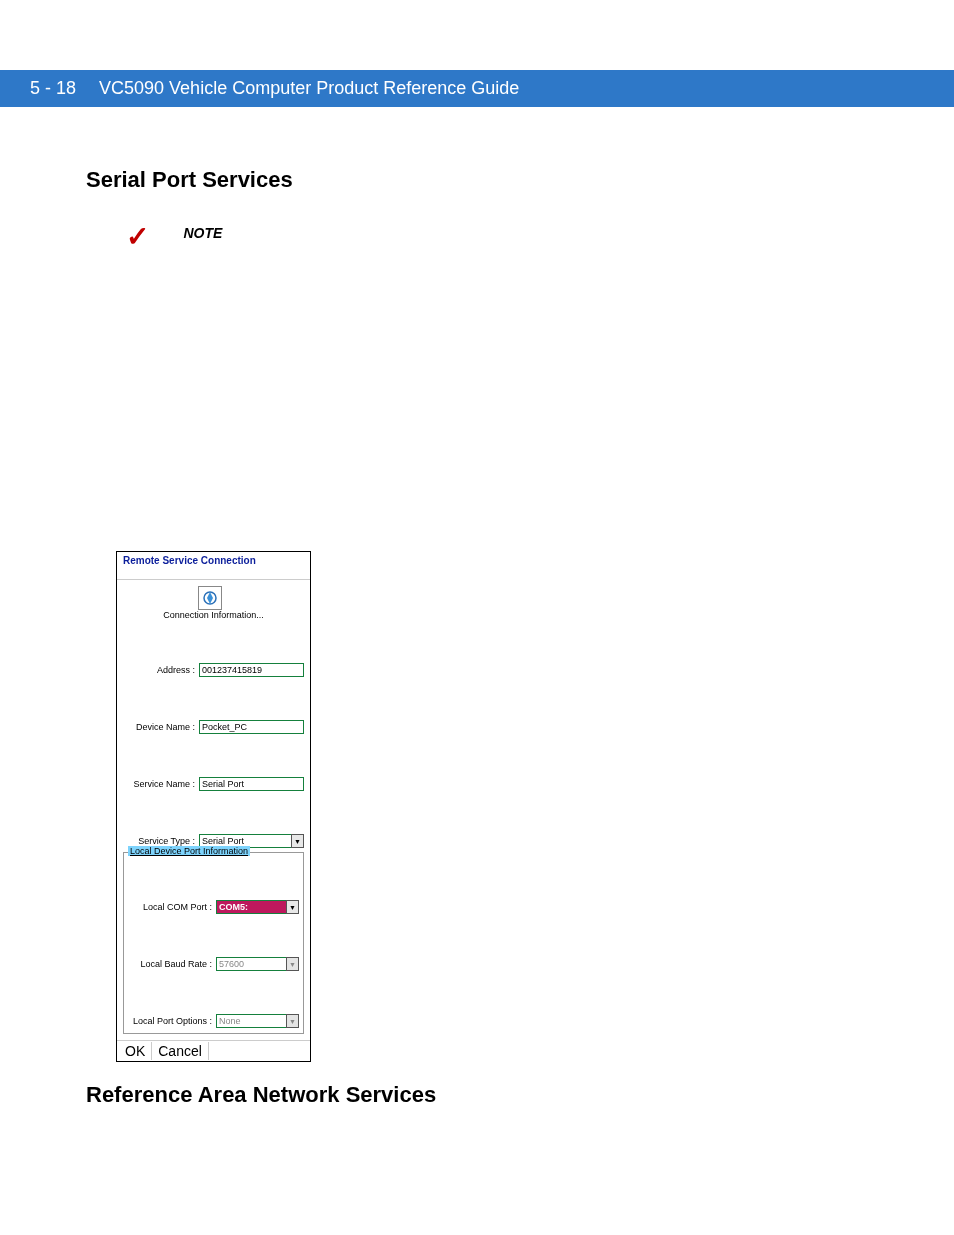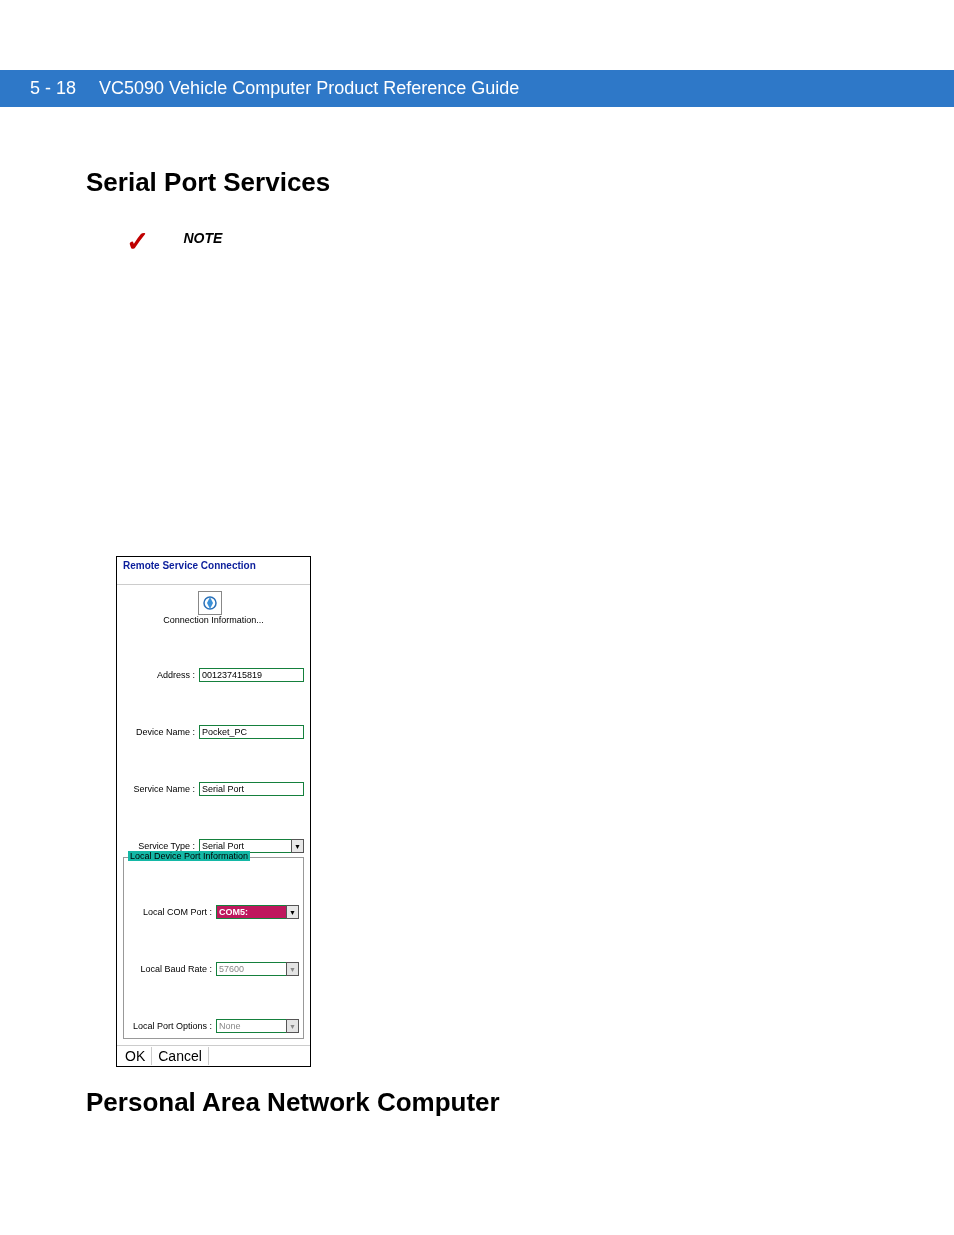--- a/index.html
+++ b/index.html
@@ -19,21 +19,21 @@
   }
   .page-num {
     margin-right: 18px;
     text-align: center;
   }
   .content {
     padding: 40px 0 0 86px;
     width: 780px;
   }
   h2.section-title {
-    font-size: 26px;
+    font-size: 22px;
     font-weight: bold;
     color: #000;
     margin: 20px 0 30px 0;
   }
   .note-row {
     display: flex;
     align-items: flex-start;
     margin-left: 40px;
     margin-bottom: 300px;
   }
@@ -134,23 +134,24 @@
   }
   .fieldset {
     border:1px solid #999;
     margin:4px 0 4px 0;
     padding:4px 4px 2px 4px;
     position:relative;
   }
   .fieldset-legend{
     position:absolute;
     top:-7px; left:4px;
-    background:#14b8a6;
+    background:#7dd3fc;
     padding:0 2px;
     font-size:9px;
+    text-decoration:underline;
   }
   .fieldset .field-label{ width:84px; }
   .highlight {
     background:#be185d;
     color:#fff;
     font-weight:bold;
   }
   .disabled-text { color:#888; }
   .dialog-footer{
     border-top:1px solid #ccc;
@@ -247,15 +248,15 @@
           </div>
         </div>
       </div>
     </div>
     <div class="dialog-footer">
       <div class="footer-btn">OK</div>
       <div class="footer-btn">Cancel</div>
     </div>
   </div>
 
-  <h2 class="section-title pan-title">Personal Area Network Computer</h2>
+  <h2 class="section-title pan-title">Reference Area Network Services</h2>
 
 </div>
 
 </body></html>

